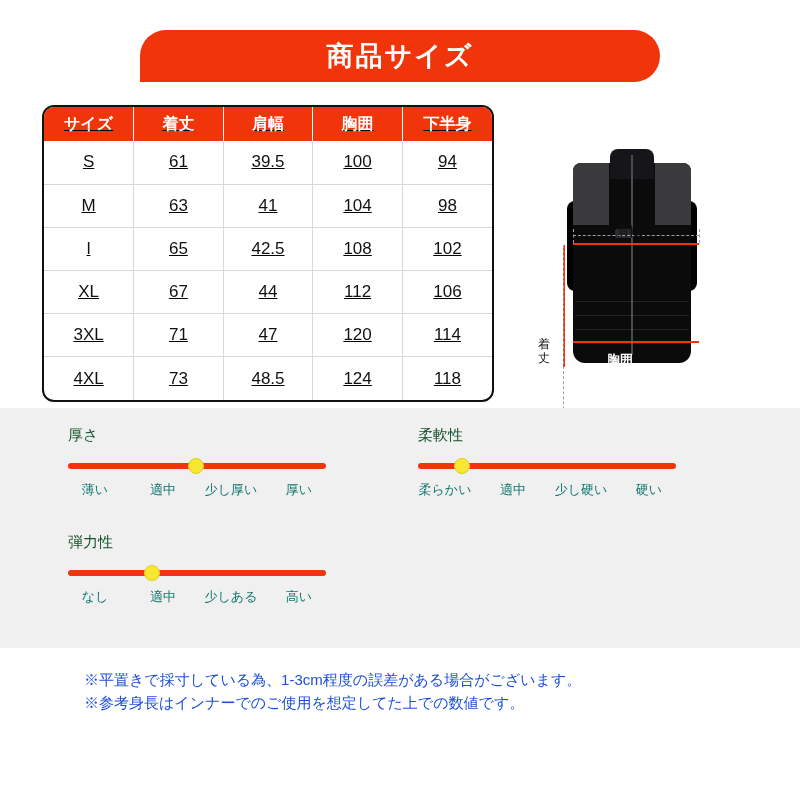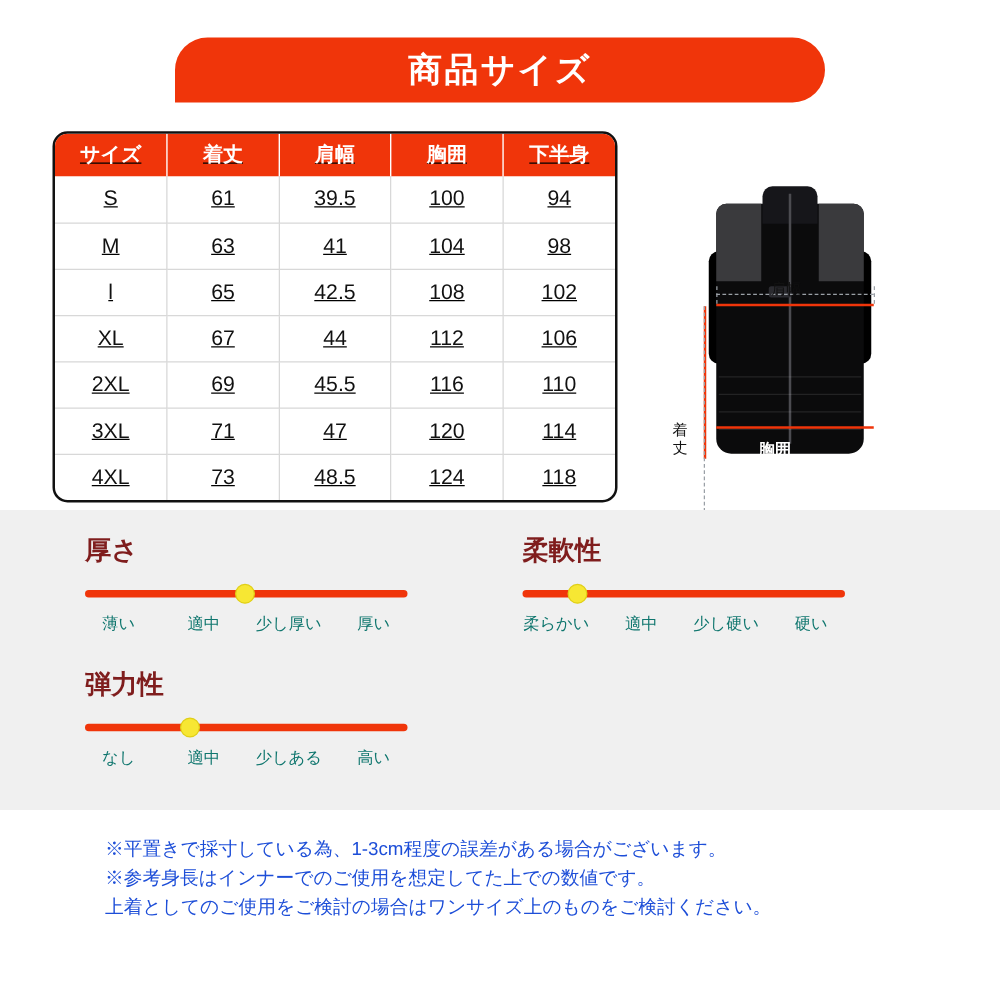--- a/index.html
+++ b/index.html
@@ -143,21 +143,21 @@
   .lbl-length { position: absolute; left: 32px; top: 232px; font-size: 12px; color:#111; width: 14px; line-height: 14px; text-align:center; }
 
   
   .attrs {
     position: absolute; top: 408px; left: 0;
     width: 800px; height: 240px;
     background: #f0f0f0;
   }
   .attr-block { position: absolute; }
   .attr-title {
-    font-size: 21px; color: #7f1d1d; font-weight: bold;
+    font-size: 15px; color: #14532d; font-weight: normal;
     margin-bottom: 10px;
   }
   .slider {
     position: relative; width: 258px; height: 22px;
   }
   .slider .bar {
     position: absolute; top: 8px; left: 0;
     width: 258px; height: 6px;
     background: #f0350a; border-radius: 3px;
   }
@@ -228,27 +228,20 @@
           <td>42.5</td>
           <td>108</td>
           <td>102</td>
         </tr>
         <tr>
           <td class="sz">XL</td>
           <td>67</td>
           <td>44</td>
           <td>112</td>
           <td>106</td>
-        </tr>
-        <tr>
-          <td class="sz">2XL</td>
-          <td>69</td>
-          <td>45.5</td>
-          <td>116</td>
-          <td>110</td>
         </tr>
         <tr>
           <td class="sz">3XL</td>
           <td>71</td>
           <td>47</td>
           <td>120</td>
           <td>114</td>
         </tr>
         <tr>
           <td class="sz">4XL</td>
@@ -334,16 +327,15 @@
         <span>適中</span>
         <span>少しある</span>
         <span>高い</span>
       </div>
     </div>
   </div>
 
   <div class="notes">
     <p>※平置きで採寸している為、1-3cm程度の誤差がある場合がございます。</p>
     <p>※参考身長はインナーでのご使用を想定してた上での数値です。</p>
-    <p>上着としてのご使用をご検討の場合はワンサイズ上のものをご検討ください。</p>
   </div>
 
 </div>
 
 </body></html>

